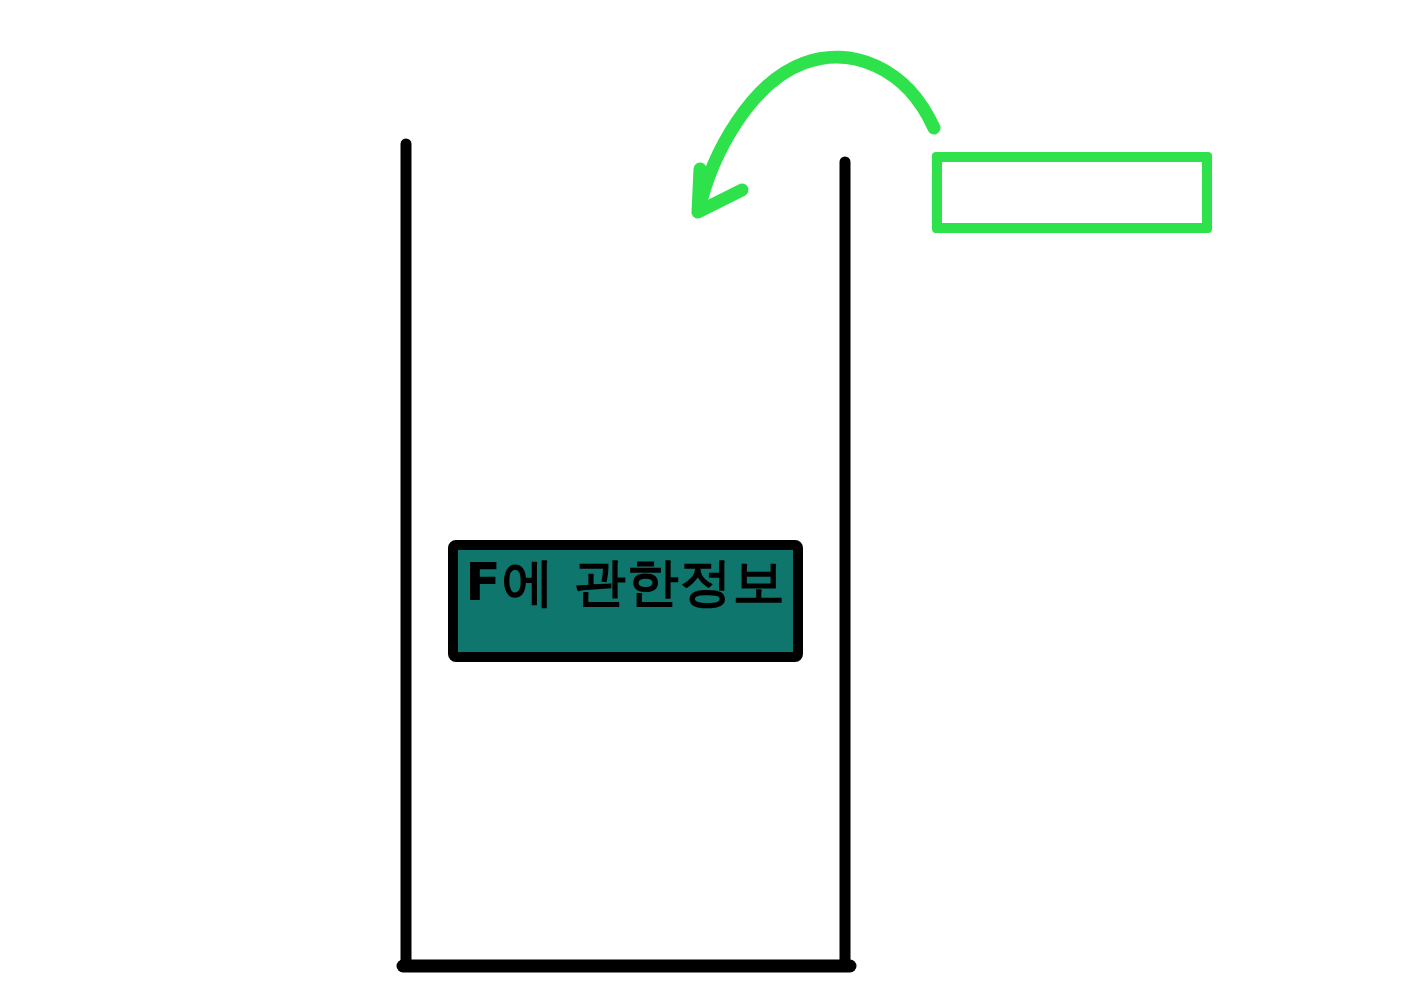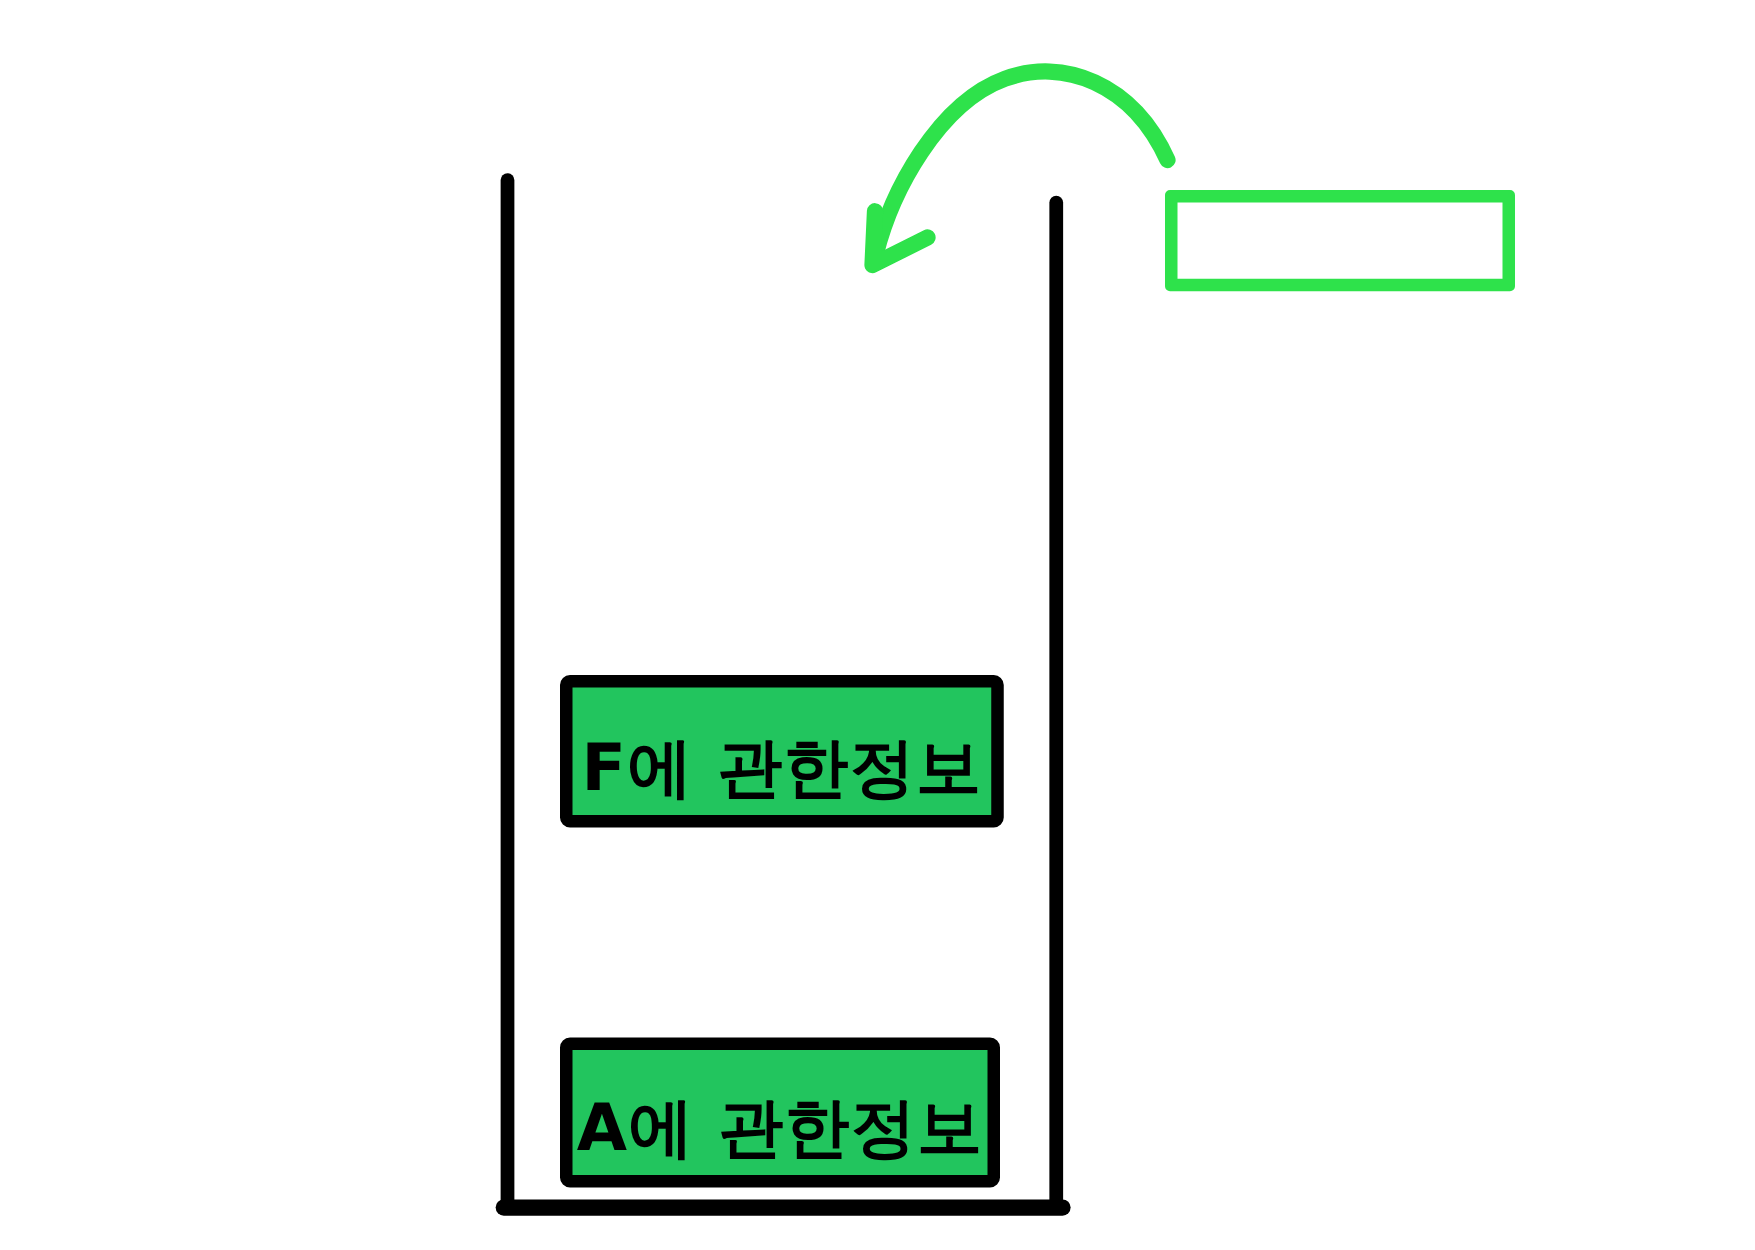--- a/index.html
+++ b/index.html
@@ -20,23 +20,23 @@
     left: 0;
     top: 0;
     width: 1404px;
     height: 1000px;
   }
   .stack-item {
     position: absolute;
     box-sizing: border-box;
     border: 10px solid #000000;
     border-radius: 8px;
-    background: #22c55e;
+    background: #0f766e;
     display: flex;
-    align-items: flex-end;
+    align-items: flex-start;
     justify-content: center;
   }
   .stack-item .item-label {
     font-size: 52px;
     font-weight: bold;
     color: #000000;
     letter-spacing: 1px;
     white-space: nowrap;
     transform: translateY(-2px);
   }
@@ -76,21 +76,18 @@
 
     <path d="M 934 128 C 906 66 850 46 804 63 C 752 82 712 152 699 210" fill="none" stroke-width="13" stroke-linecap="round" stroke="#2ee24b"></path>
     <path d="M 700 169 L 698 212 M 742 190 L 698 212" fill="none" stroke-width="13" stroke-linecap="round" stroke-linejoin="round" stroke="#2ee24b"></path>
   </svg>
 
   <div class="stack-item item-f">
     <span class="item-label">F에 관한정보</span>
   </div>
 
 
-  <div class="stack-item item-a">
-    <span class="item-label">A에 관한정보</span>
-  </div>
 
   <div class="incoming-box">
     <span class="item-label"></span>
   </div>
 
 </div>
 
 </body></html>

